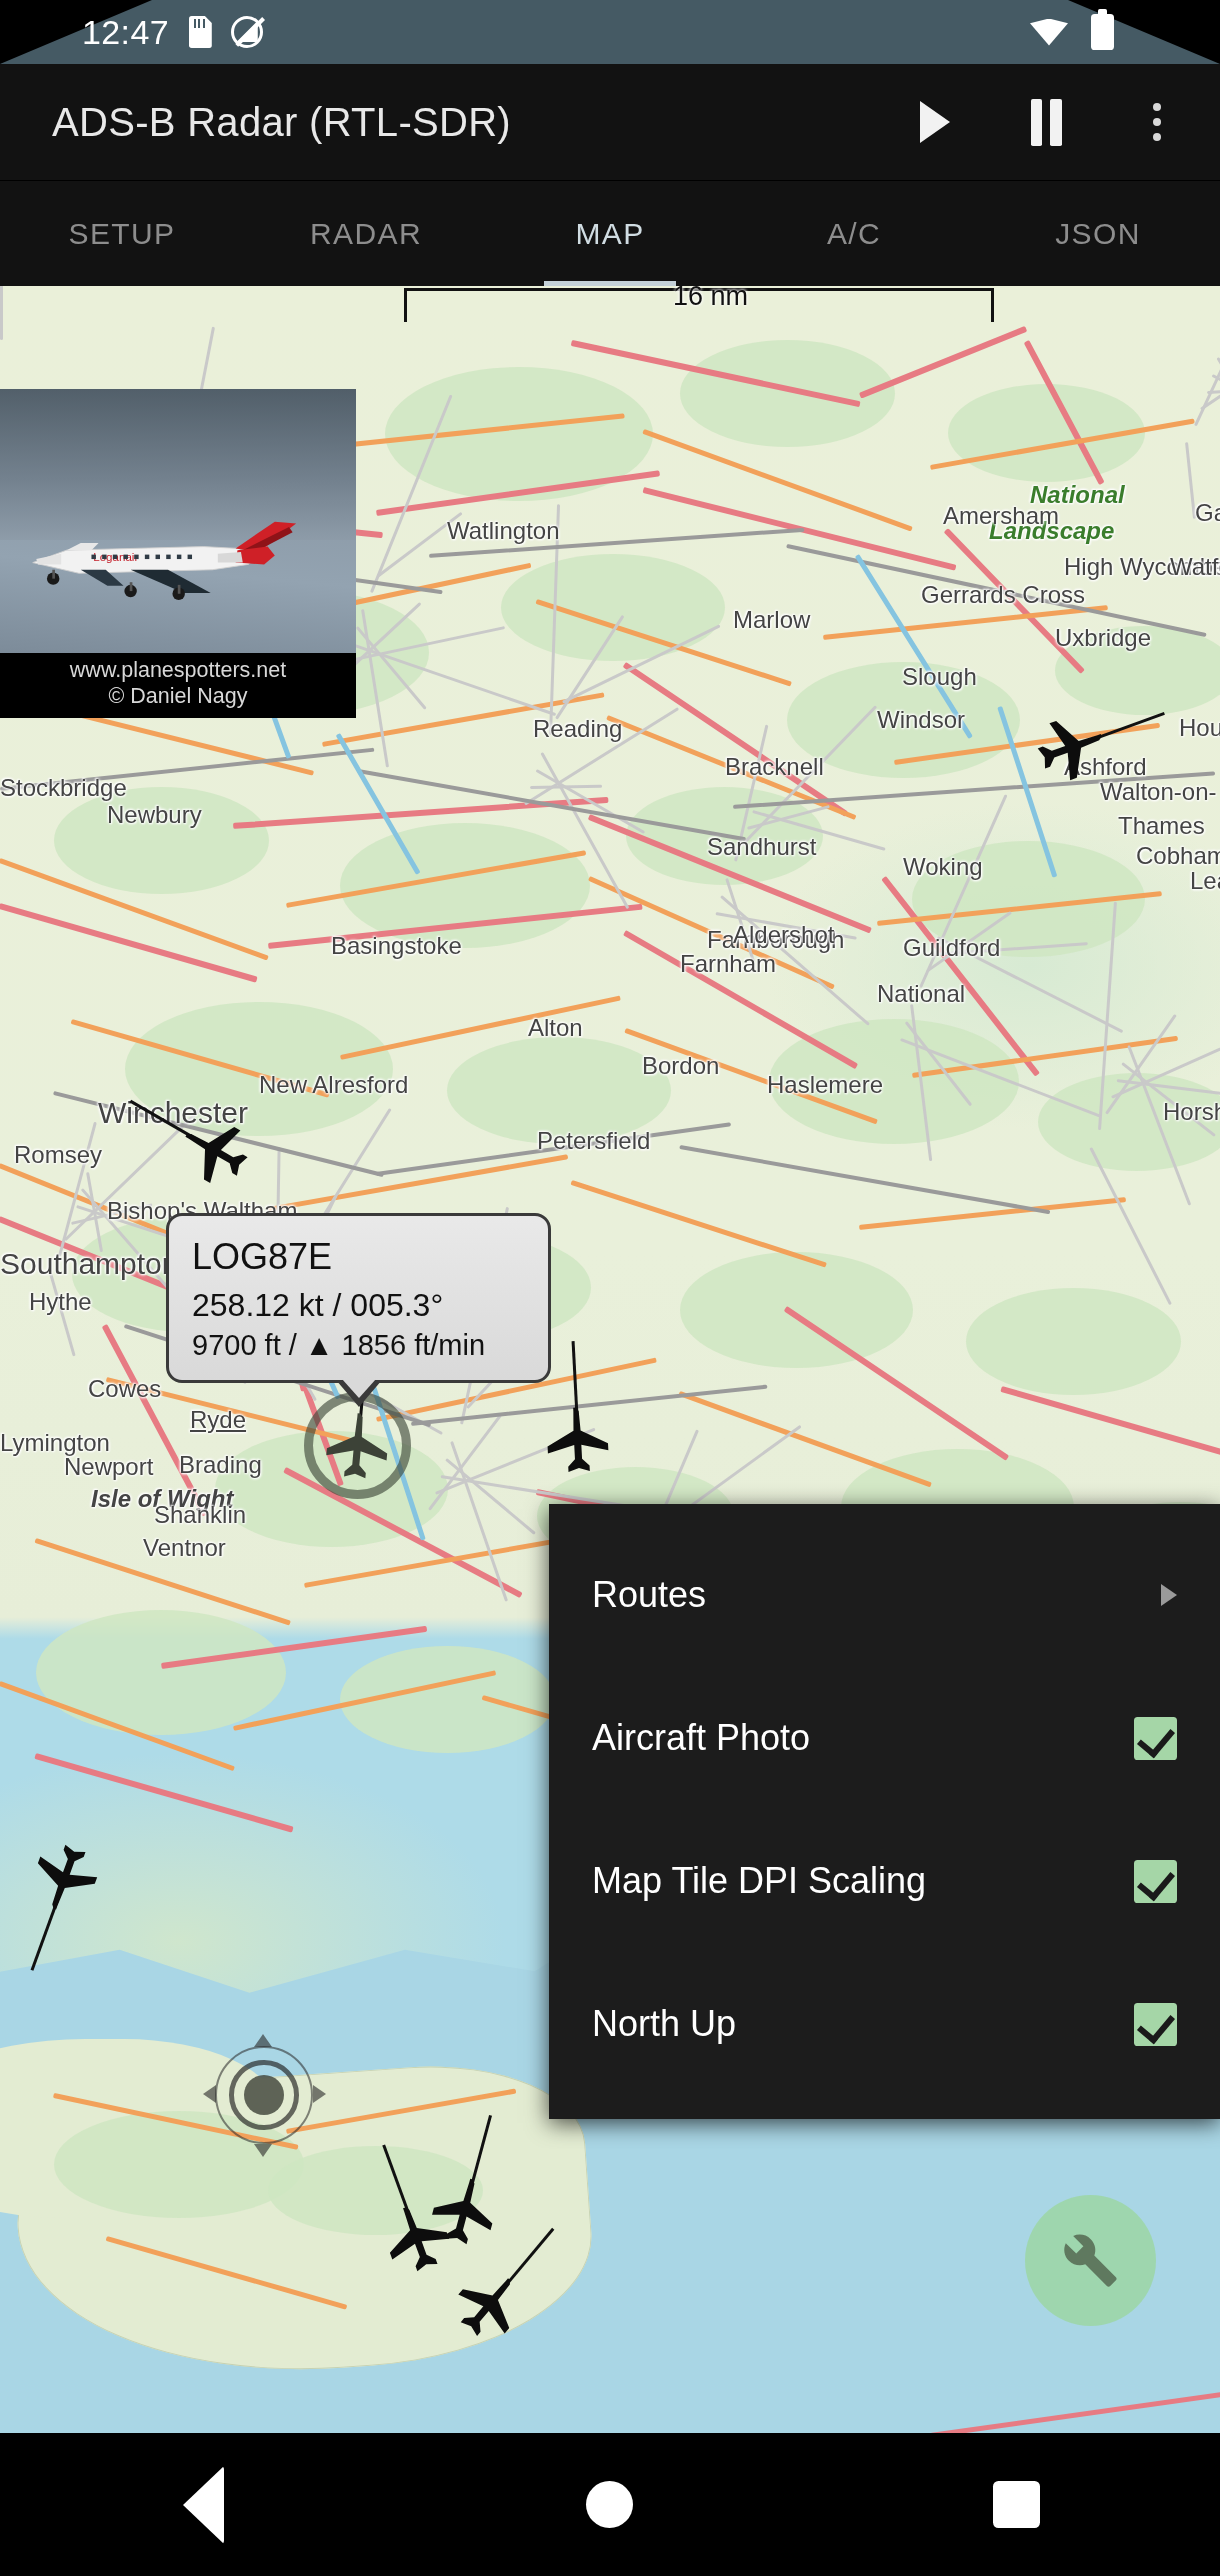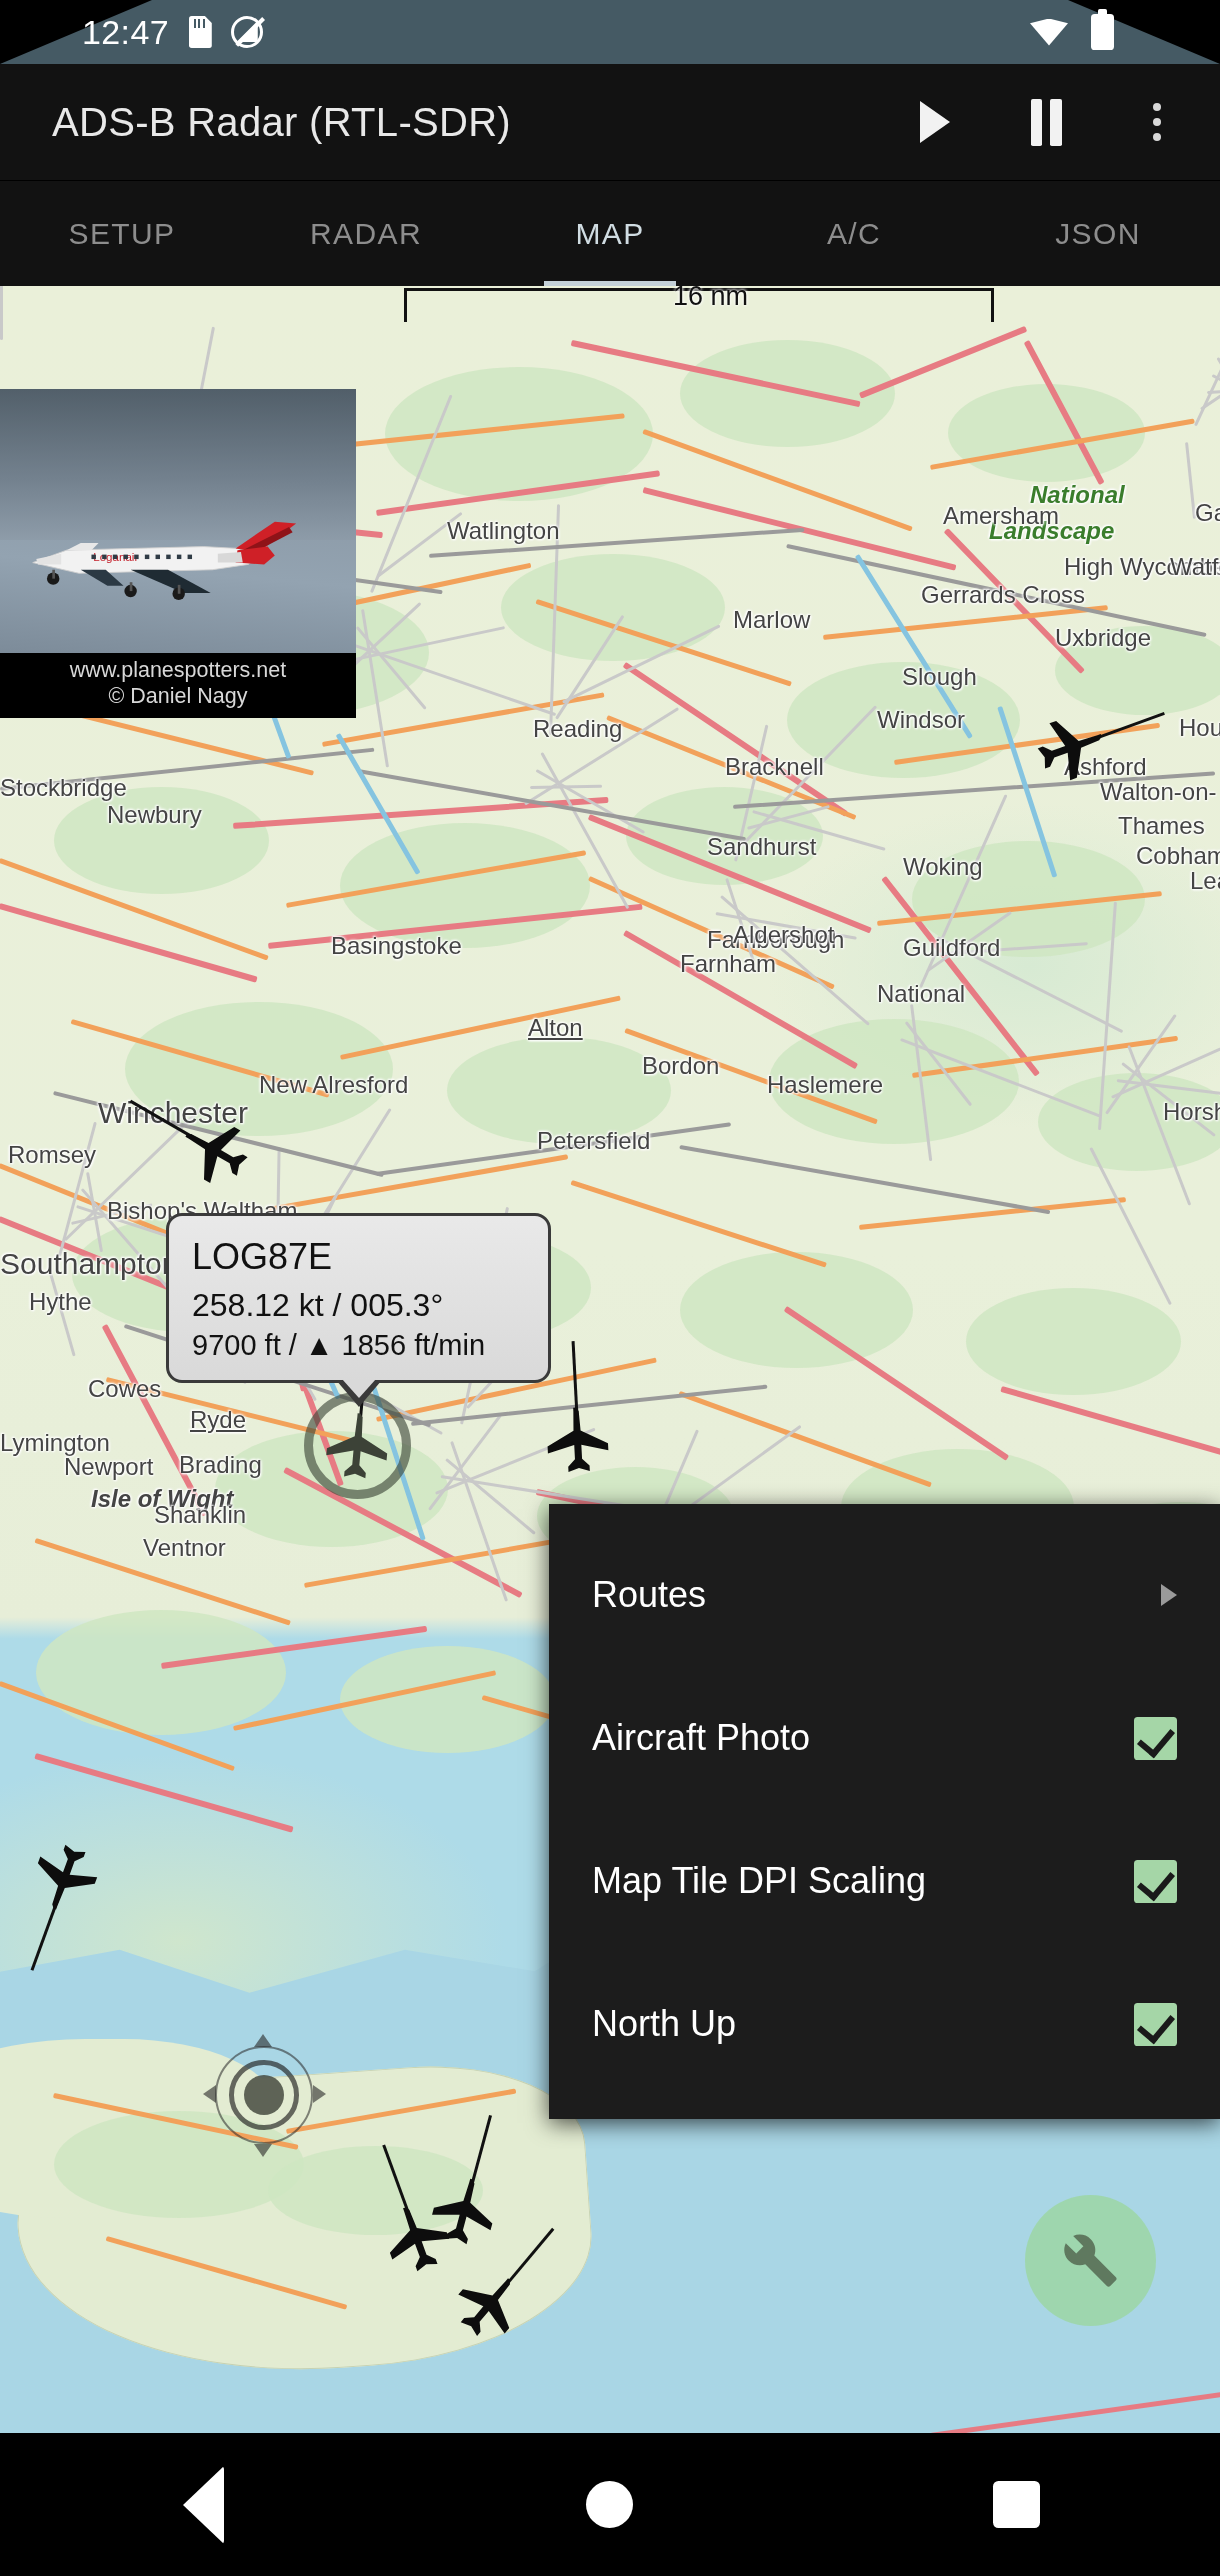--- a/index.html
+++ b/index.html
@@ -491,28 +491,28 @@
         <div class="maplabel" style="left: 707px; top: 547px;">Sandhurst</div>
         <div class="maplabel" style="left: 1136px; top: 556px;">Cobham</div>
         <div class="maplabel" style="left: 903px; top: 567px;">Woking</div>
         <div class="maplabel" style="left: 331px; top: 646px;">Basingstoke</div>
         <div class="maplabel" style="left: 707px; top: 640px;">Farnborough</div>
         <div class="maplabel" style="left: 1190px; top: 581px;">Leatherhead</div>
         <div class="maplabel" style="left: 733px; top: 635px;">Aldershot</div>
         <div class="maplabel" style="left: 903px; top: 648px;">Guildford</div>
         <div class="maplabel" style="left: 680px; top: 664px;">Farnham</div>
         <div class="maplabel" style="left: 877px; top: 694px;">National</div>
-        <div class="maplabel" style="left: 528px; top: 728px; text-decoration: underline;">Alton</div>
+        <div class="maplabel" style="left: 528px; top: 728px;">Alton</div>
         <div class="maplabel" style="left: 642px; top: 766px;">Bordon</div>
         <div class="maplabel" style="left: 767px; top: 785px;">Haslemere</div>
         <div class="maplabel" style="left: 259px; top: 785px;">New Alresford</div>
         <div class="maplabel big" style="left: 98px; top: 810px;">Winchester</div>
         <div class="maplabel" style="left: 537px; top: 841px;">Petersfield</div>
         <div class="maplabel" style="left: 1163px; top: 812px;">Horsham</div>
-        <div class="maplabel" style="left: 8px; top: 855px;">Romsey</div>
+        <div class="maplabel" style="left: 14px; top: 855px;">Romsey</div>
         <div class="maplabel" style="left: 107px; top: 911px;">Bishop's Waltham</div>
         <div class="maplabel big" style="left: 0px; top: 961px;">Southampton</div>
         <div class="maplabel" style="left: 268px; top: 982px;">Waterlooville</div>
         <div class="maplabel" style="left: 29px; top: 1002px;">Hythe</div>
         <div class="maplabel" style="left: 313px; top: 1009px;">Havant</div>
         <div class="maplabel" style="left: 199px; top: 1005px;">Fareham</div>
         <div class="maplabel big" style="left: 268px; top: 1055px;">Portsmouth</div>
         <div class="maplabel" style="left: 88px; top: 1089px;">Cowes</div>
         <div class="maplabel" style="left: 190px; top: 1120px; text-decoration: underline;">Ryde</div>
         <div class="maplabel" style="left: 0px; top: 1143px;">Lymington</div>

